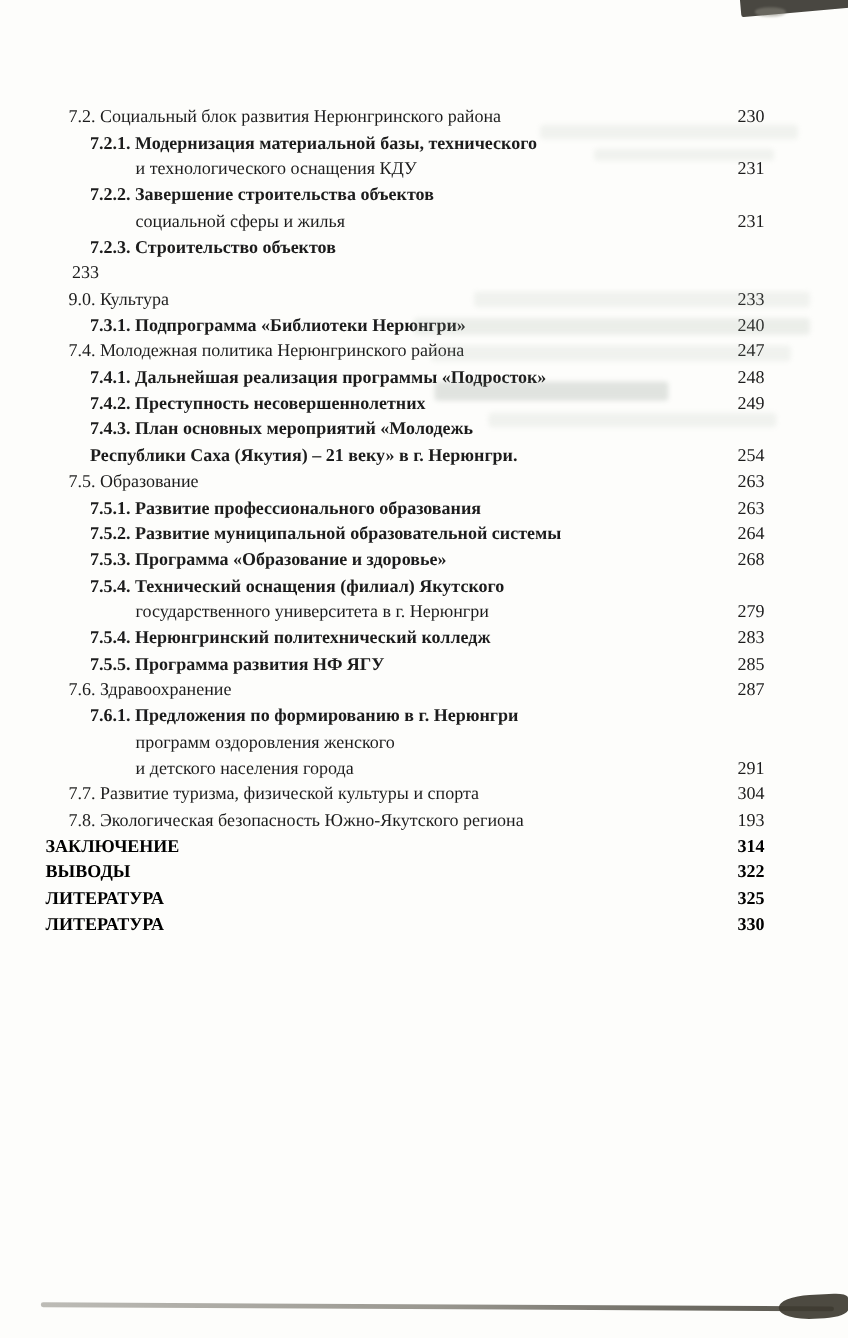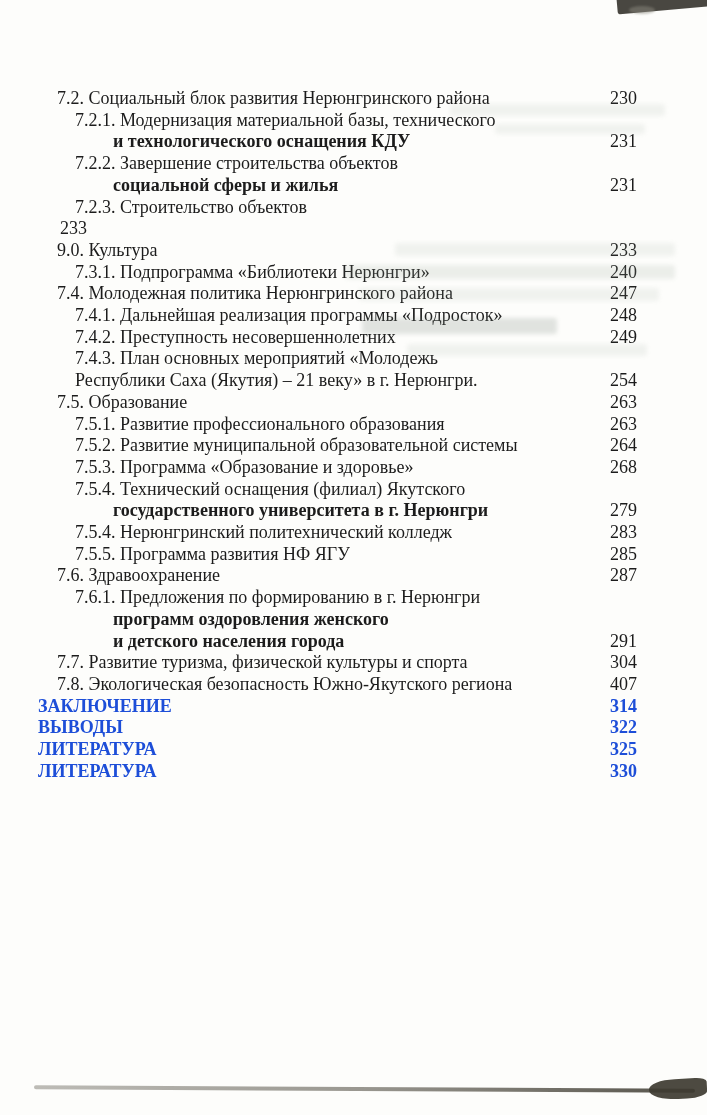--- a/index.html
+++ b/index.html
@@ -17,39 +17,39 @@
   .scan-page {
     position: absolute;
     inset: 0;
     background: #fdfdfb;
   }
   .toc {
     position: absolute;
     top: 88px;
     left: 38px;
     right: 70px;
-    font-size: 18px;
+    font-size: 15px;
     line-height: 21.7px;
     color: #1c1c1c;
   }
   .toc-line {
     display: flex;
     justify-content: space-between;
     align-items: baseline;
     white-space: nowrap;
   }
   .toc-line.bold {
     font-weight: bold;
-    color: #1d4ed8;
+    color: #000000;
   }
   .ind-0 .toc-text { padding-left: 0; }
   .ind-1 .toc-text { padding-left: 19px; }
   .ind-2 .toc-text { padding-left: 30px; }
-  .ind-3 .toc-text { padding-left: 37px; }
-  .ind-4 .toc-text { padding-left: 75px; font-weight: bold; }
+  .ind-3 .toc-text { padding-left: 37px; font-weight: bold; }
+  .ind-4 .toc-text { padding-left: 75px; }
   .toc-page {
     margin-left: 22px;
   }
   
   .artifact {
     position: absolute;
     pointer-events: none;
   }
   .edge-top-right {
     top: -6px;
@@ -205,21 +205,21 @@
       <div class="toc-line ind-4">
         <span class="toc-text">и детского населения города</span>
         <span class="toc-page">291</span>
       </div>
       <div class="toc-line ind-1">
         <span class="toc-text">7.7. Развитие туризма, физической культуры и спорта</span>
         <span class="toc-page">304</span>
       </div>
       <div class="toc-line ind-1">
         <span class="toc-text">7.8. Экологическая безопасность Южно-Якутского региона</span>
-        <span class="toc-page">407</span>
+        <span class="toc-page">193</span>
       </div>
       <div class="toc-line ind-0 bold">
         <span class="toc-text">ЗАКЛЮЧЕНИЕ</span>
         <span class="toc-page">314</span>
       </div>
       <div class="toc-line ind-0 bold">
         <span class="toc-text">ВЫВОДЫ</span>
         <span class="toc-page">322</span>
       </div>
       <div class="toc-line ind-0 bold">

